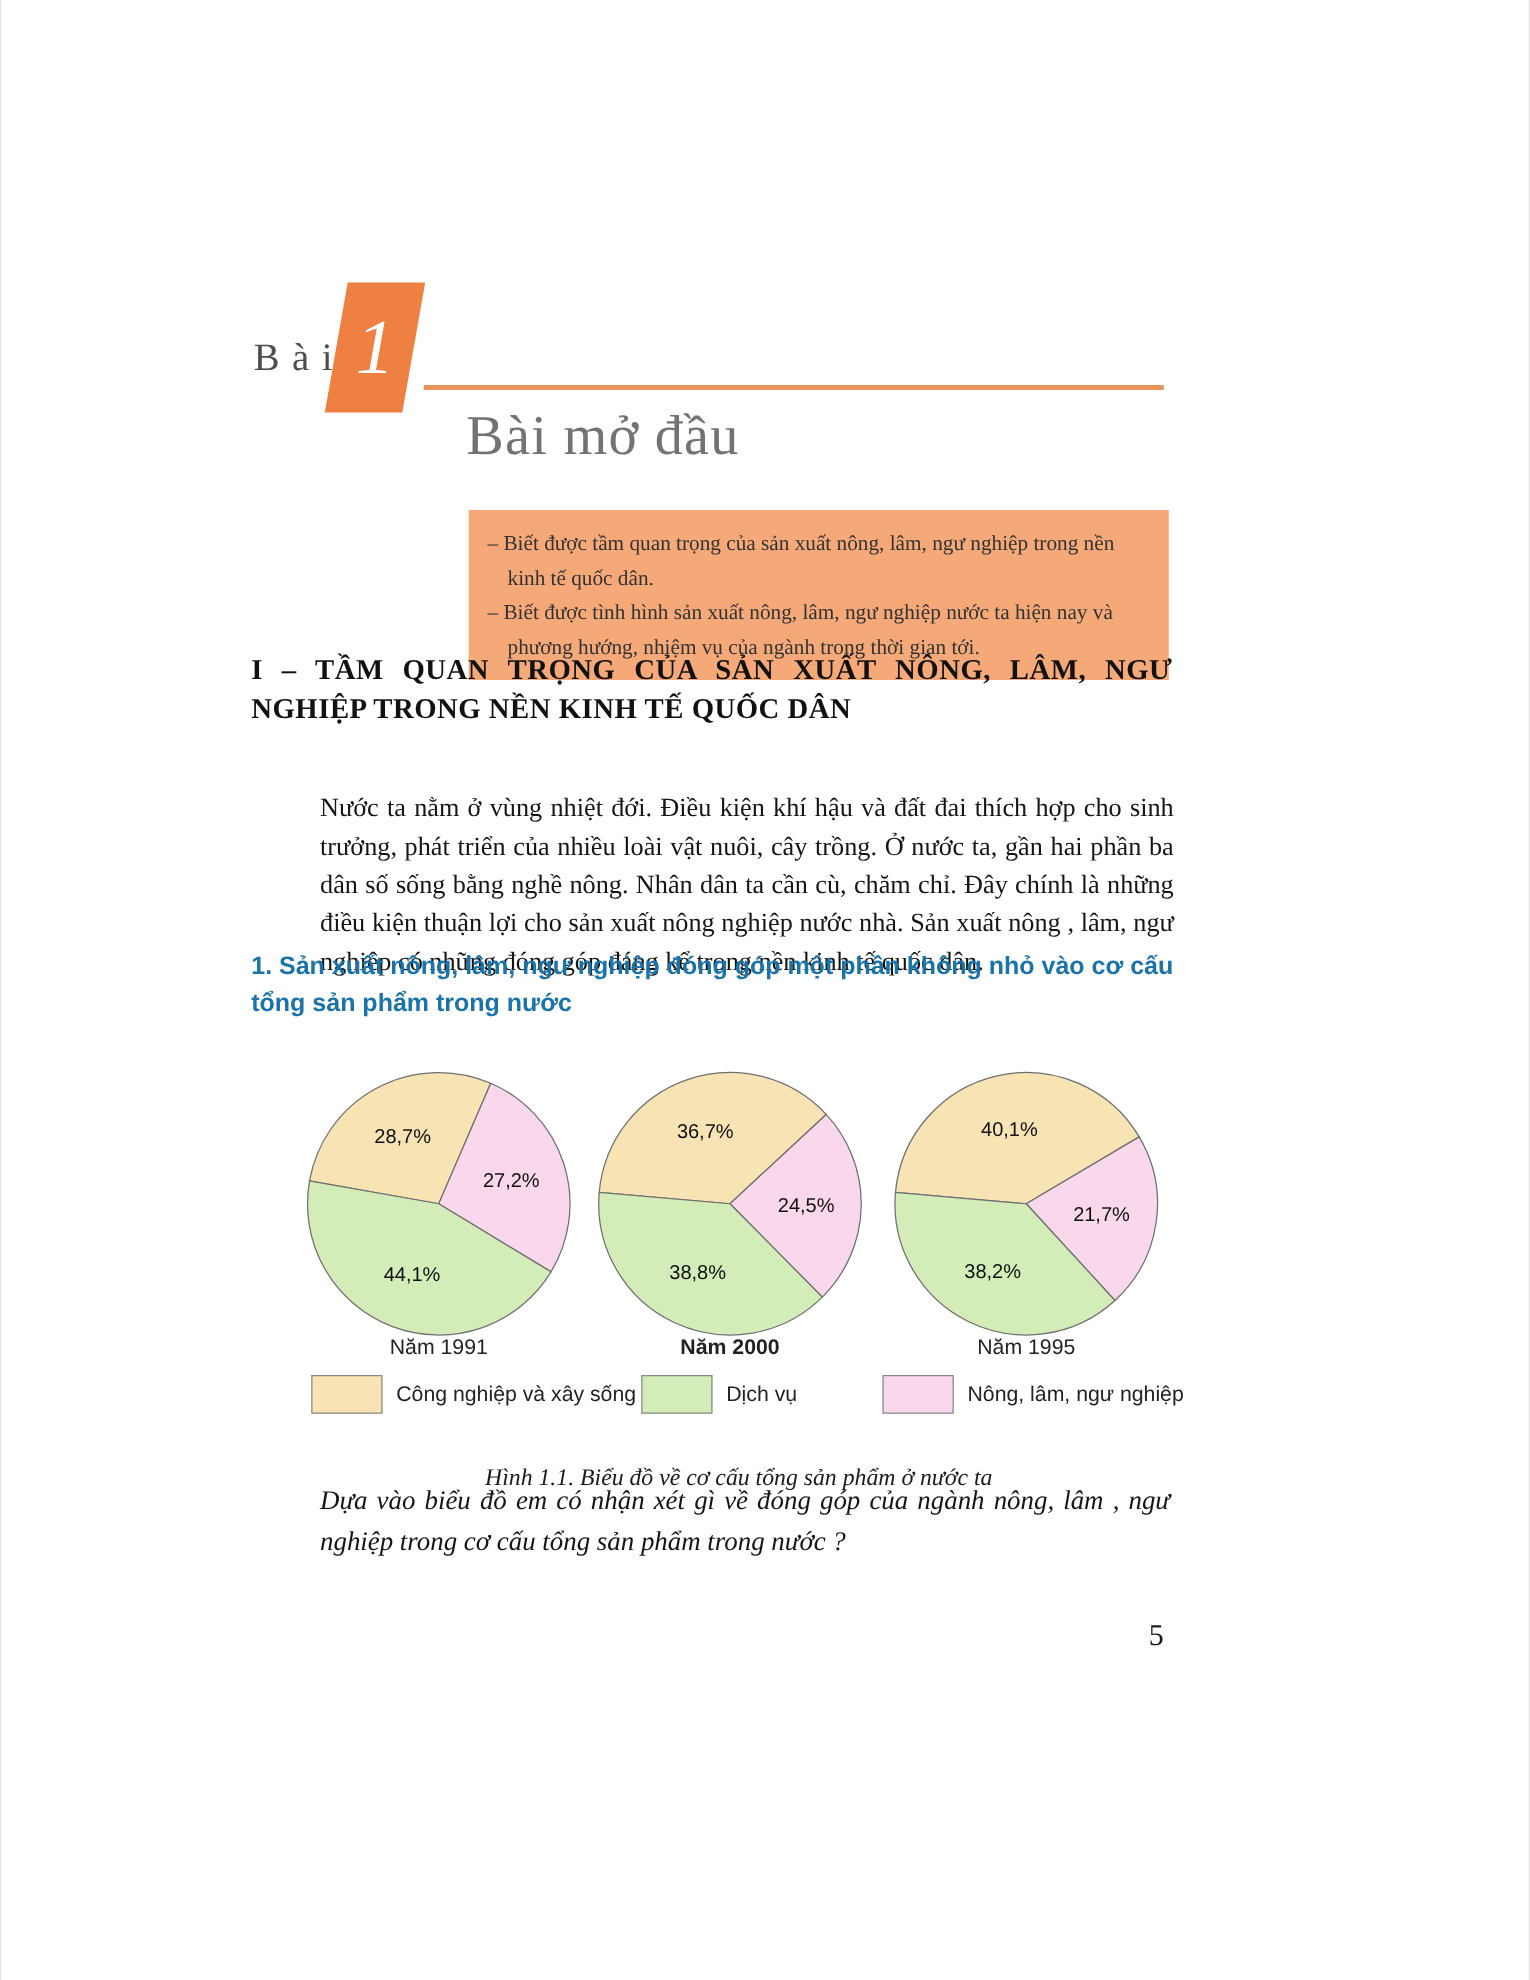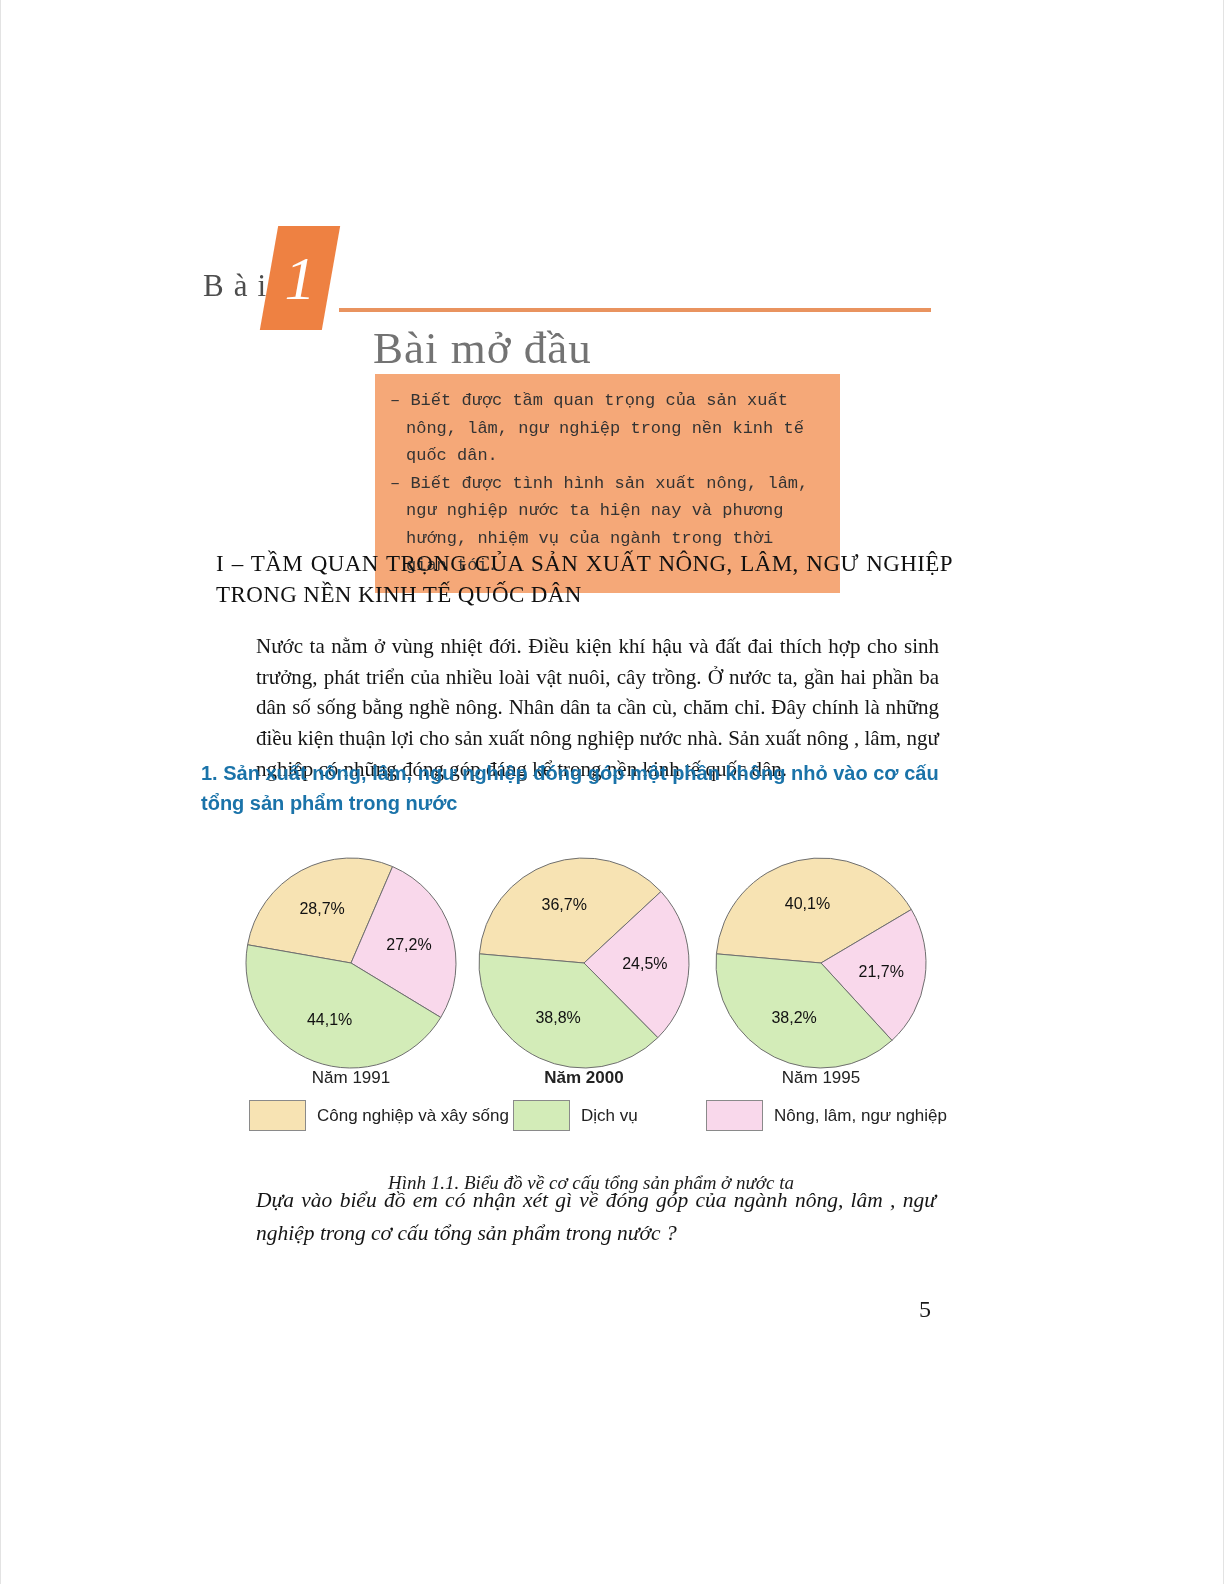--- a/index.html
+++ b/index.html
@@ -37,33 +37,33 @@
     left: 338px; top: 308px; width: 592px; height: 4px;
     background: #e9935f;
   }
   .page-title {
     left: 372px; top: 322px;
     font-family: "Liberation Serif", serif;
     font-size: 45px; color: #737373; letter-spacing: 1px;
   }
 
   .objectives-box {
-    left: 374px; top: 374px; width: 465px; min-height: 132px;
+    left: 374px; top: 408px; width: 560px; min-height: 132px;
     background: #f5a878;
     padding: 13px 18px 13px 15px;
-    font-family: Liberation Mono, monospace;
+    font-family: Liberation Serif, serif;
     font-size: 17px; line-height: 1.62; color: #333333;
   }
   .objective-item { padding-left: 16px; text-indent: -16px; }
 
   .section-heading {
-    left: 200px; top: 548px; width: 737px;
+    left: 200px; top: 520px; width: 737px;
     font-family: "Liberation Serif", serif;
-    font-size: 23px; font-weight: normal; color: #111111;
-    text-align: justify; line-height: 1.35; letter-spacing: 0.4px; margin-left: 15px;
+    font-size: 23px; font-weight: bold; color: #111111;
+    text-align: justify; line-height: 1.35; letter-spacing: 0.4px;
   }
   .body-paragraph {
     left: 255px; top: 611px; width: 683px;
     font-family: "Liberation Serif", serif;
     font-size: 21px; color: #151515;
     text-align: justify; line-height: 1.46; margin-top: 20px;
   }
   .subsection-heading {
     left: 200px; top: 758px; width: 748px;
     font-family: "Liberation Sans", sans-serif;

